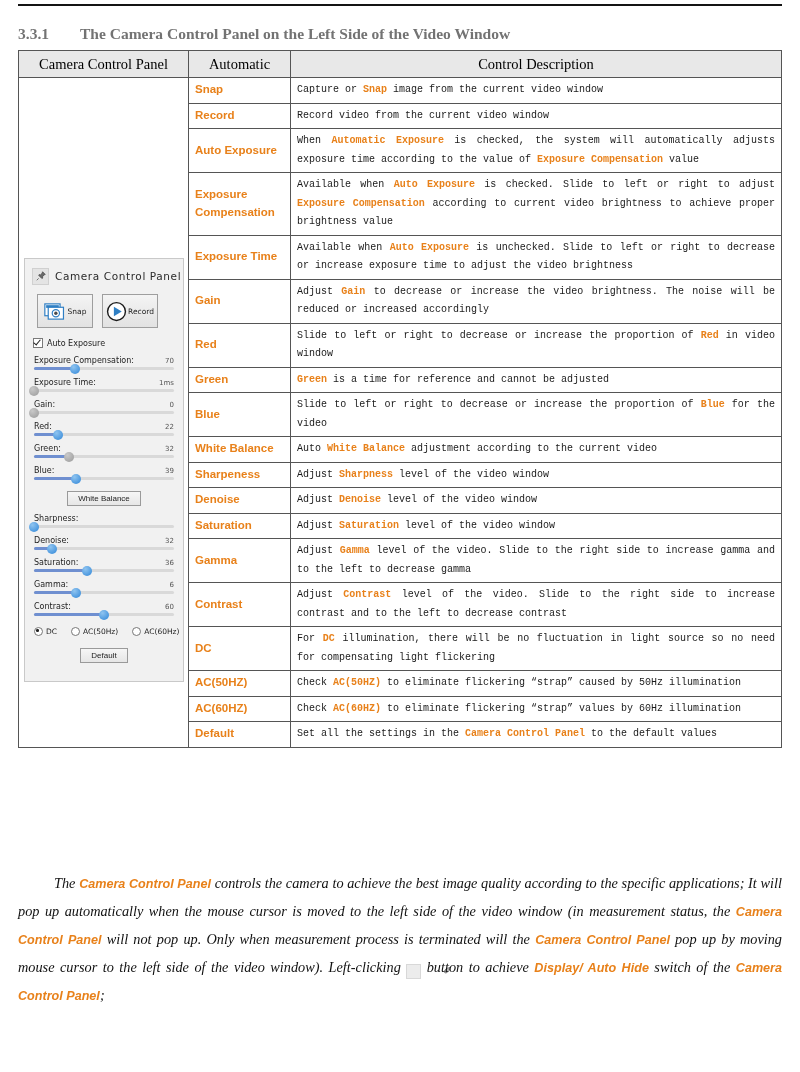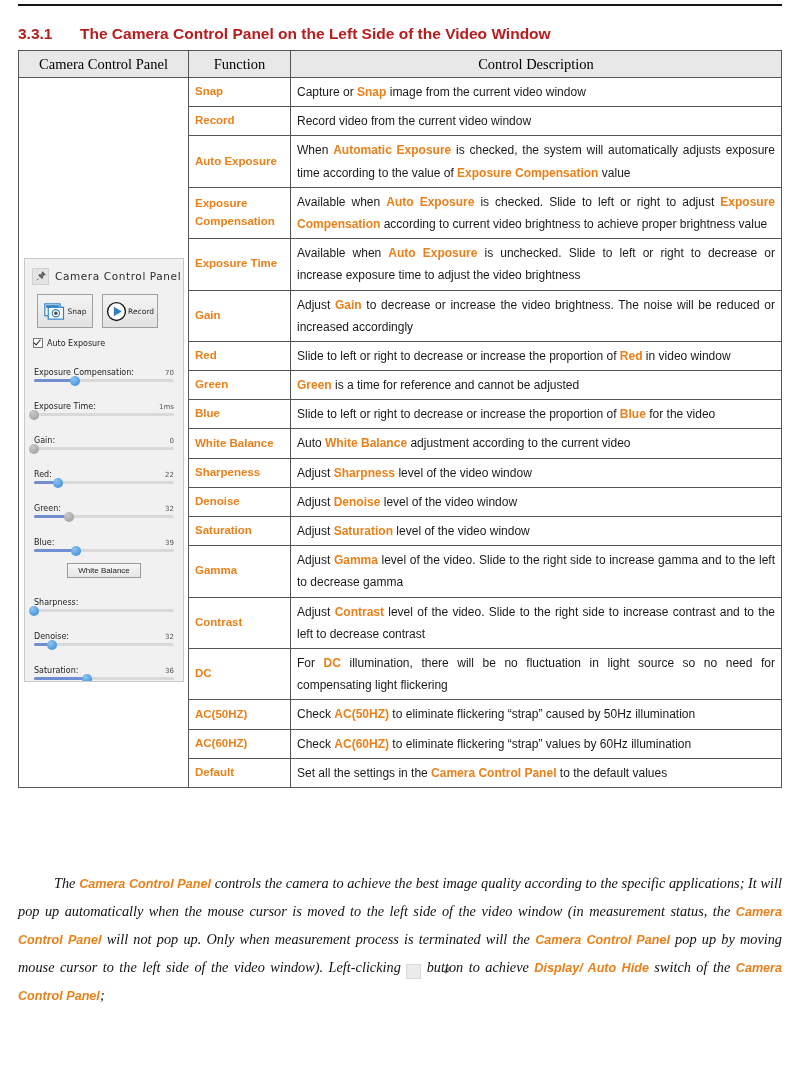--- a/index.html
+++ b/index.html
@@ -14,22 +14,22 @@
 
   
   .header-rule{
     position:absolute;left:18px;top:4px;width:764px;height:0;
     border-top:2.2px solid #141414;
   }
 
   
   .section-heading{
     position:absolute;left:18px;top:25px;width:764px;
-    font-family:Liberation Sans, sans-serif;
-    font-weight:bold;font-size:15.5px;color:#b91c1c;
+    font-family:Liberation Serif, serif;
+    font-weight:bold;font-size:15.5px;color:#737373;
     white-space:nowrap;
   }
   .section-heading .num{display:inline-block;width:62px;}
 
   
   table.fn{
     position:absolute;left:18px;top:50px;
     width:764px;
     border-collapse:collapse;
     table-layout:fixed;
@@ -60,22 +60,22 @@
   td.func{
     font-family:"Liberation Sans", sans-serif;
     font-weight:bold;
     font-size:11.5px;
     color:#E8811A;
     text-align:left;
     padding-left:8px;
     line-height:1.55;
   }
   td.desc{
-    font-family:Liberation Sans, sans-serif;
-    font-size:12px;
+    font-family:Liberation Mono, monospace;
+    font-size:10px;
     color:#1a1a1a;
     text-align:justify;
     text-align-last:left;
     line-height:1.85;
     padding:2px 8px 2px 9px;
   }
   td.desc .hl, td.func .hl{color:#E8811A;font-weight:bold;}
   .hl{color:#E8811A;font-weight:bold;}
 
   
@@ -120,21 +120,21 @@
     position:relative;
   }
   .chkbox:after{
     content:"";position:absolute;left:1px;top:-1px;
     width:3px;height:6px;border:solid #222;border-width:0 1.3px 1.3px 0;
     transform:rotate(40deg);
   }
   .chklabel{font-size:8px;color:#222;}
 
   .slgroup{margin:8px 9px 0 9px;}
-  .slider{margin-top:20px;}
+  .slider{margin-top:8px;}
   .sl-head{display:flex;justify-content:space-between;align-items:baseline;}
   .sl-name{font-size:8px;color:#222;}
   .sl-val{font-size:7px;color:#555;}
   .track{
     position:relative;height:3px;background:#d9d9d9;border-radius:2px;margin-top:2px;
   }
   .track .fill{position:absolute;left:0;top:0;height:3px;background:#6f8fd0;border-radius:2px;}
   .knob{
     position:absolute;top:-3.5px;width:10px;height:10px;border-radius:50%;
     background:radial-gradient(circle at 35% 30%, #8fc4f0, #2f86d8);
@@ -195,21 +195,21 @@
 
   <table class="fn">
     <colgroup>
       <col class="col-panel">
         <col class="col-func">
         <col class="col-desc">
     </colgroup>
     <thead>
       <tr>
         <th>Camera Control Panel</th>
-        <th>Function</th>
+        <th>Automatic</th>
         <th>Control Description</th>
       </tr>
     </thead>
     <tbody id="tbody">
         <tr>
           <td class="panelcell" rowspan="19"></td>
           <td class="func">Snap</td>
           <td class="desc"><span>Capture or </span><span class="hl">Snap</span><span> image from the current video window</span></td>
         </tr>
         <tr>

